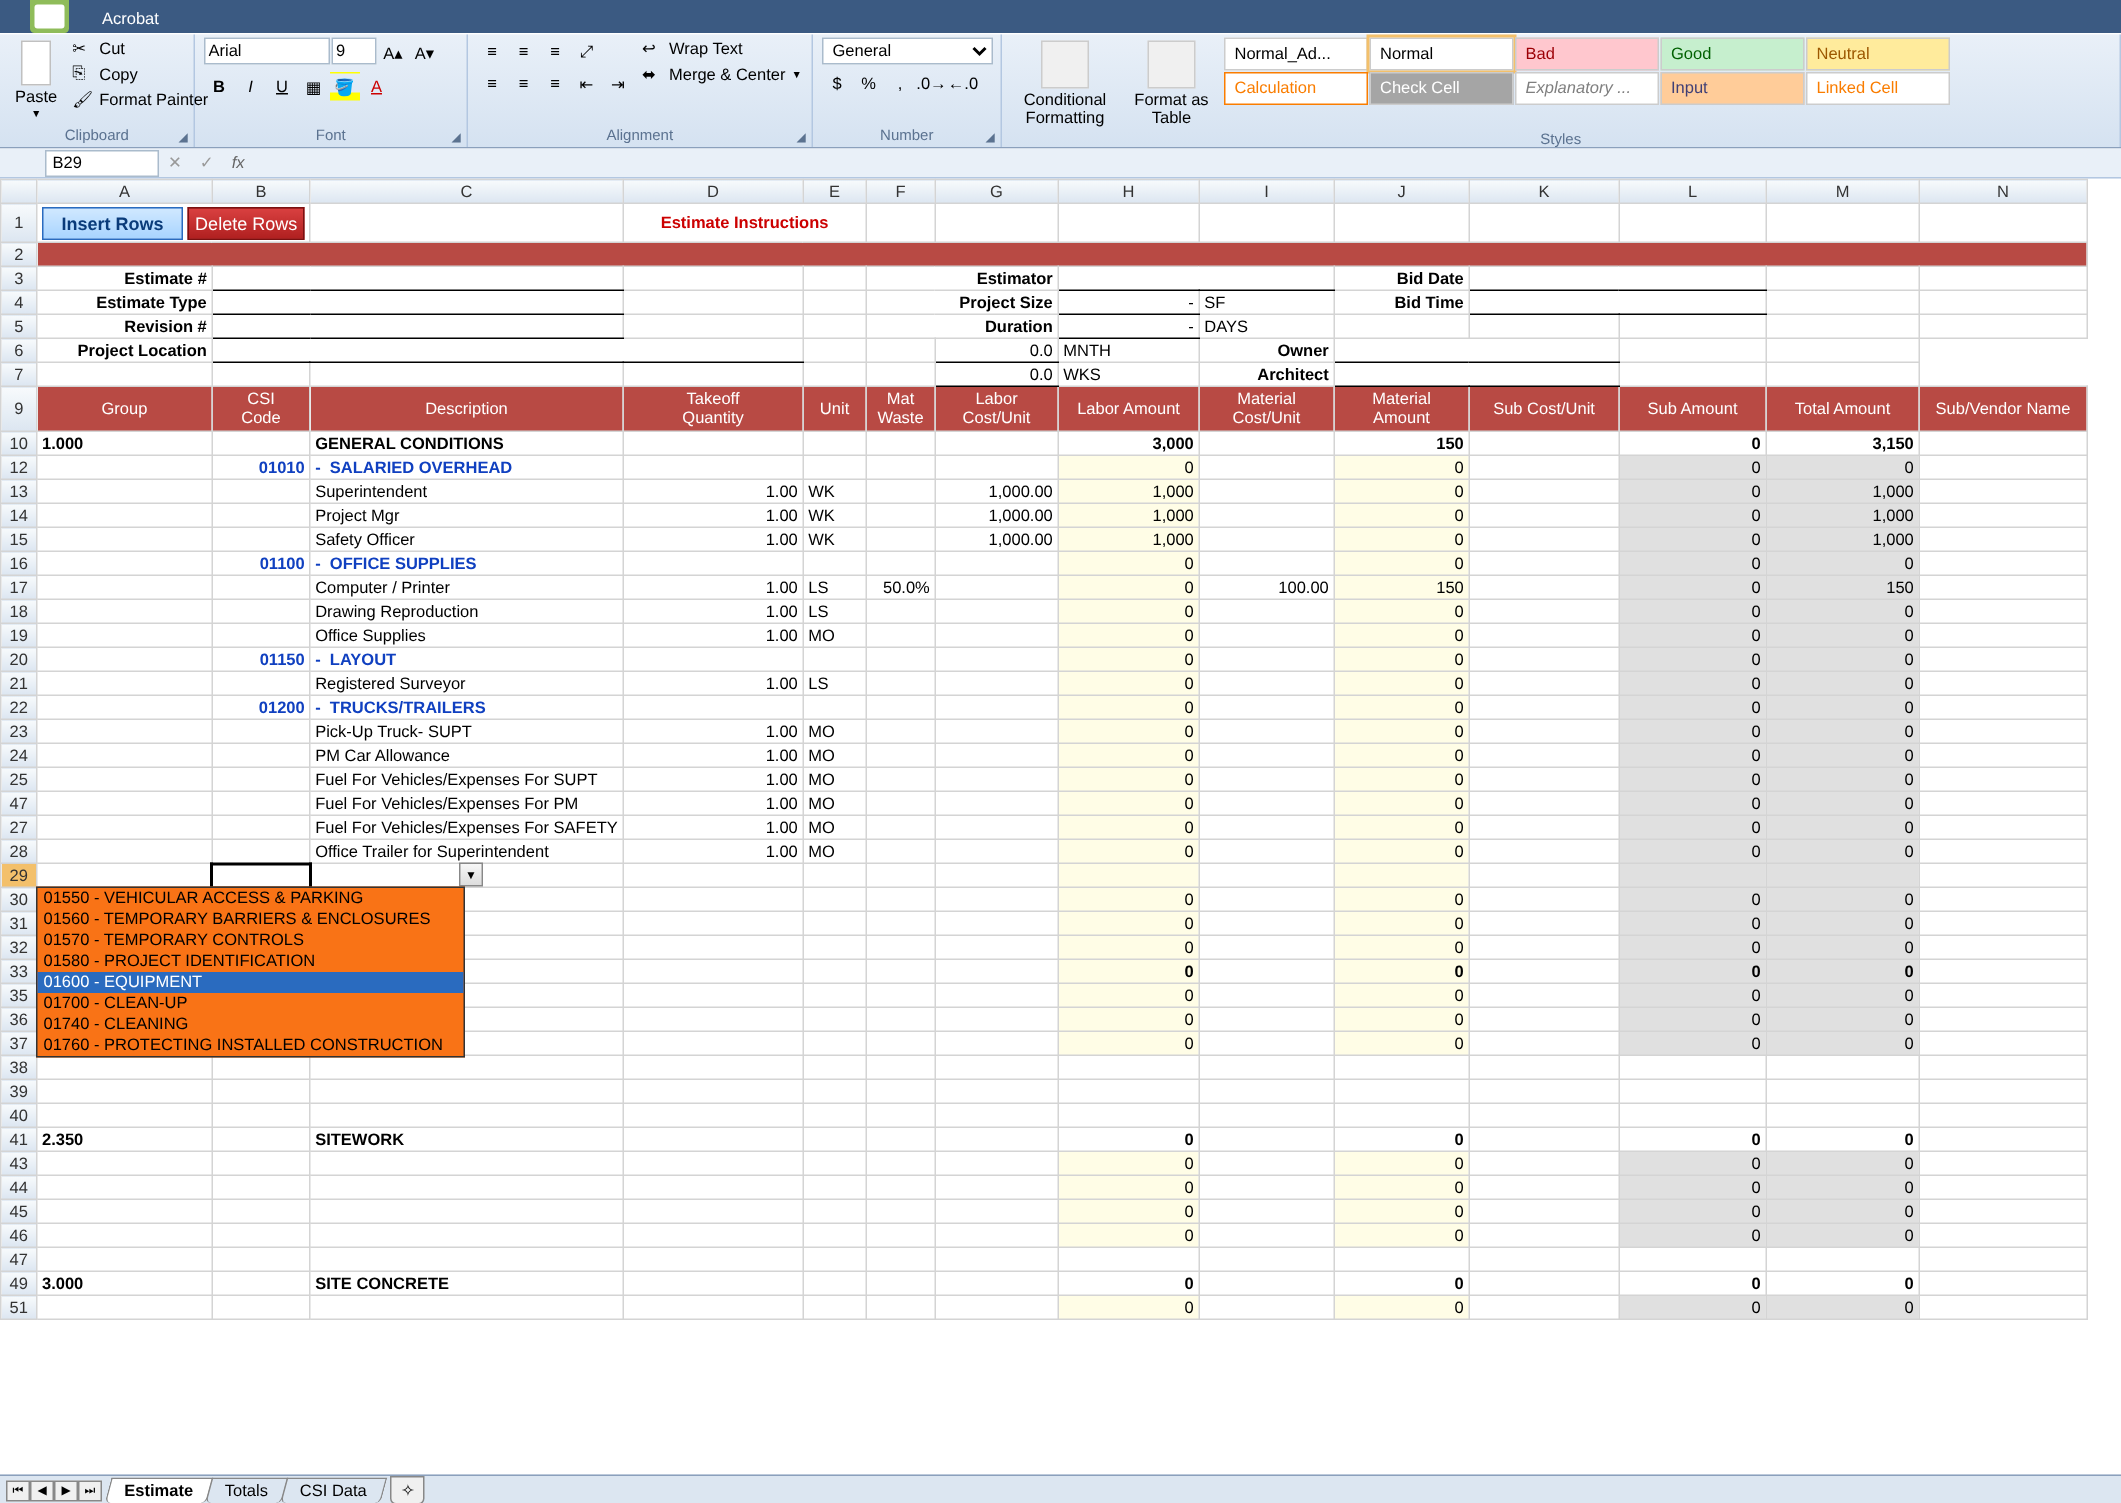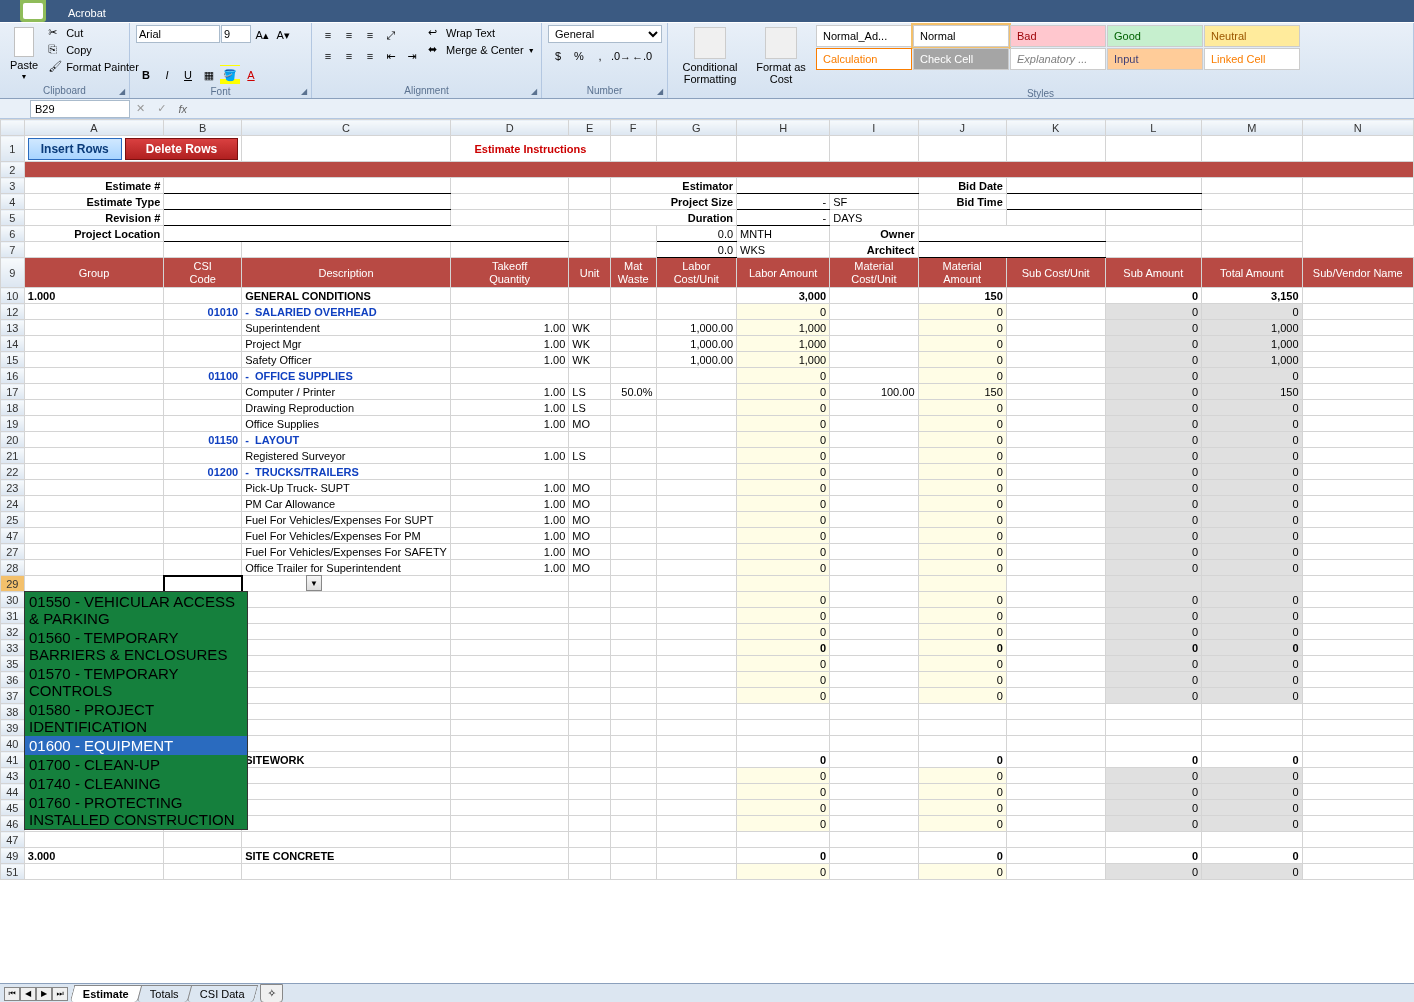--- a/index.html
+++ b/index.html
@@ -28,35 +28,35 @@
 .namebox{display:flex;align-items:center;height:20px;border-bottom:1px solid #b3c7e1;background:#e9f0f8}
 .namebox input{border:1px solid #abc;height:18px;font-size:11px;padding:0 4px}
 .fx{font-style:italic;color:#666;padding:0 6px}
 .sheet{position:relative;overflow:auto;height:calc(1002px - 22px - 76px - 20px - 20px)}
 table.grid{border-collapse:collapse;table-layout:fixed}
 table.grid td,table.grid th{border:1px solid #d4d4d4;height:16px;font-size:11px;padding:0 3px;overflow:hidden;white-space:nowrap;text-overflow:clip}
 th.colh{background:linear-gradient(#f7fafc,#dce6f1);font-weight:normal;color:#333;text-align:center;height:18px}
 th.rowh{background:linear-gradient(#f7fafc,#dce6f1);font-weight:normal;color:#333;text-align:center;width:24px;font-size:10px}
 th.rowh.sel{background:#f3c06b}
 .btn-ins{background:linear-gradient(#d0e8ff,#a8d4ff);border:1px solid #2a6bbf;color:#0a3b7a;font-weight:bold;padding:3px 12px;font-size:12px}
-.btn-del{background:linear-gradient(#d94040,#b02020);border:1px solid #7a1010;color:#fff;font-weight:bold;padding:3px 20px;font-size:12px}
+.btn-del{background:linear-gradient(#d94040,#b02020);border:1px solid #7a1010;color:#fff;font-weight:normal;padding:3px 4px;font-size:12px}
 .hdr-red{background:#b84a44;color:#fff;font-weight:bold;font-style:italic}
 .sec-red td{background:#b84a44;color:#fff;text-align:center;font-size:11px;border-color:#b84a44}
 .sec-red td.two{line-height:1.1}
 .bold{font-weight:bold}
 .blue{color:#1040c0;font-weight:bold}
 .right{text-align:right}
 .center{text-align:center}
 .gray{background:#e0e0e0}
 .yel{background:#fffde6}
 .ul{border-bottom:1px solid #000!important}
 .red-link{color:#c00;font-weight:bold;text-align:center}
 .sel-cell{border:2px solid #000!important;background:#fff}
 .dd-btn{position:absolute;width:16px;height:16px;background:linear-gradient(#f7f7f7,#ddd);border:1px solid #888;display:flex;align-items:center;justify-content:center;font-size:8px;cursor:pointer}
-.dd-list{position:absolute;background:#15803d;border:1px solid #333;font-size:15px;z-index:10;width:224px}
+.dd-list{position:absolute;background:#f97316;border:1px solid #333;font-size:11px;z-index:10;width:286px}
 .dd-list div{padding:1px 4px;cursor:pointer}
 .dd-list div.hl{background:#2a6bbf;color:#fff}
 .sheet-tabs{height:20px;background:#dce6f1;display:flex;align-items:center;border-top:1px solid #8ba0bc;font-size:11px}
 .sheet-tabs .nav{display:flex;gap:0;padding:0 4px}
 .sheet-tabs .nav span{width:16px;height:14px;border:1px solid #888;background:#f0f0f0;display:flex;align-items:center;justify-content:center;font-size:8px;cursor:pointer}
 .stab{padding:2px 10px;background:#fff;border:1px solid #888;border-bottom:none;border-radius:0 0 4px 4px;margin-right:-1px;cursor:pointer;transform:skewX(-15deg)}
 .stab span{display:inline-block;transform:skewX(15deg)}
 .stab.active{background:#fff;font-weight:bold}
 .stab.inactive{background:#dce6f1}
 .corner{background:#dce6f1}
@@ -95,21 +95,21 @@
               <span class="ic">🖌</span>
               <span>Format Painter</span>
             </div>
       </div>
     </div>
     <div class="grp-label">Clipboard</div>
     <div class="dialog-launcher">◢</div>
   </div>
 
   <div class="grp" style="width:182px">
-    <div class="grp-content col" style="gap:20px">
+    <div class="grp-content col" style="gap:3px">
       <div class="trow">
         <input class="rinp" style="width: 84px;" value="Arial">
         <input class="rinp" style="width: 30px;" value="9">
         <span class="tbtn">A▴</span>
         <span class="tbtn">A▾</span>
       </div>
       <div class="trow">
         <span class="tbtn bold">B</span>
         <span class="tbtn" style="font-style:italic">I</span>
         <span class="tbtn" style="text-decoration:underline">U</span>
@@ -171,42 +171,42 @@
   </div>
 
   <div class="grp" style="flex:1">
     <div class="grp-content">
       <div class="bigbtn">
             <div class="ic"></div>
             <span style="width:60px">Conditional Formatting</span>
           </div>
       <div class="bigbtn">
             <div class="ic"></div>
-            <span style="width:50px">Format as Cost</span>
+            <span style="width:50px">Format as Table</span>
           </div>
       <div class="styles-gal" id="styles-gal">
             <div class="style-cell" style="background: rgb(255, 255, 255); color: rgb(0, 0, 0); text-align: center;">Normal_Ad...</div>
             <div class="style-cell" style="background: rgb(255, 255, 255); color: rgb(0, 0, 0); outline: rgb(243, 192, 107) solid 2px;">Normal</div>
             <div class="style-cell" style="background: rgb(255, 199, 206); color: rgb(156, 0, 6); text-align: right;">Bad</div>
             <div class="style-cell" style="background: rgb(198, 239, 206); color: rgb(0, 97, 0);">Good</div>
             <div class="style-cell" style="background: rgb(255, 235, 156); color: rgb(156, 87, 0);">Neutral</div>
             <div class="style-cell" style="background: rgb(255, 255, 255); color: rgb(250, 125, 0); border-color: rgb(250, 125, 0);">Calculation</div>
             <div class="style-cell" style="background: rgb(165, 165, 165); color: rgb(255, 255, 255);">Check Cell</div>
             <div class="style-cell" style="background: rgb(255, 255, 255); color: rgb(127, 127, 127); font-style: italic;">Explanatory ...</div>
             <div class="style-cell" style="background: rgb(255, 204, 153); color: rgb(63, 63, 118);">Input</div>
             <div class="style-cell" style="background: rgb(255, 255, 255); color: rgb(250, 125, 0);">Linked Cell</div>
           </div>
     </div>
     <div class="grp-label">Styles</div>
   </div>
 </div>
 </div>
 
 <div class="namebox">
-  <input style="width: 100px; margin-left: 30px;" value="B29">
+  <input style="width: 76px; margin-left: 30px;" value="B29">
   <span style="padding:0 6px;color:#999">✕</span>
   <span style="padding:0 6px;color:#999">✓</span>
   <span class="fx">fx</span>
   <input style="flex: 1 1 0%; border: none; background: transparent;">
 </div>
 
 <div class="sheet">
 <table class="grid" id="grid">
       <colgroup>
         <col style="width:24px">

